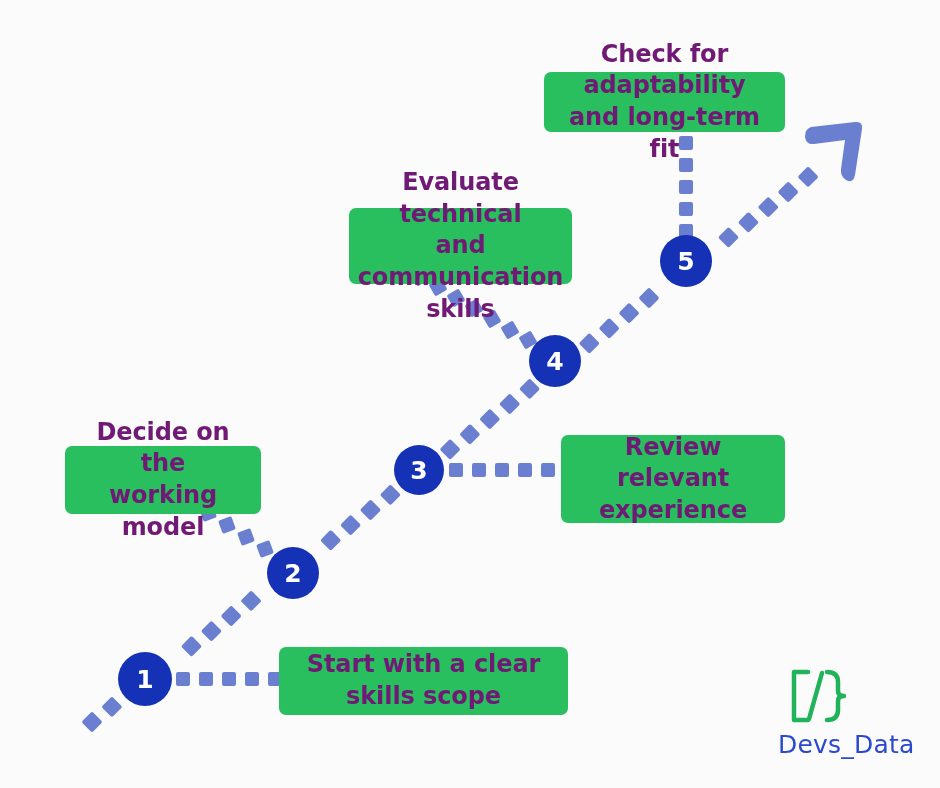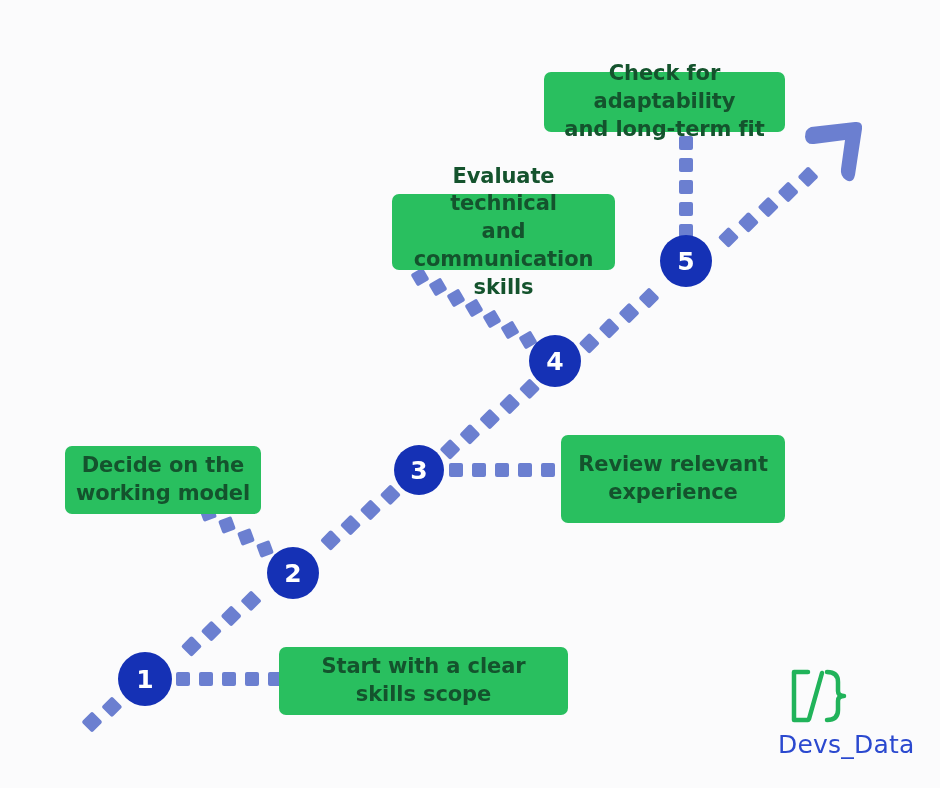--- a/index.html
+++ b/index.html
@@ -28,24 +28,24 @@
   }
   .step-box {
     position: absolute;
     background: #29bf5f;
     border-radius: 7px;
     box-sizing: border-box;
     display: flex;
     align-items: center;
     justify-content: center;
     text-align: center;
-    color: #14532d;
+    color: #701a75;
     font-family: "DejaVu Sans", sans-serif;
     font-weight: bold;
-    font-size: 21px;
+    font-size: 24px;
     line-height: 1.32;
     letter-spacing: -0.1px;
     padding: 6px 10px;
   }
   .node-circle {
     position: absolute;
     background: #1531b5;
     border-radius: 50%;
     display: flex;
     align-items: center;
@@ -182,21 +182,21 @@
     </div>
   </div>
 
   <div class="step-box" style="left:561px; top:435px; width:224px; height:88px;">
     <div>
       <div>Review relevant</div>
       <div>experience</div>
     </div>
   </div>
 
-  <div class="step-box" style="left:349px; top:194px; width:223px; height:76px;margin-left:43px;">
+  <div class="step-box" style="left:349px; top:208px; width:223px; height:76px;">
     <div>
       <div>Evaluate technical</div>
       <div>and communication</div>
       <div>skills</div>
     </div>
   </div>
 
   <div class="step-box" style="left:544px; top:72px; width:241px; height:60px;">
     <div>
       <div>Check for adaptability</div>

